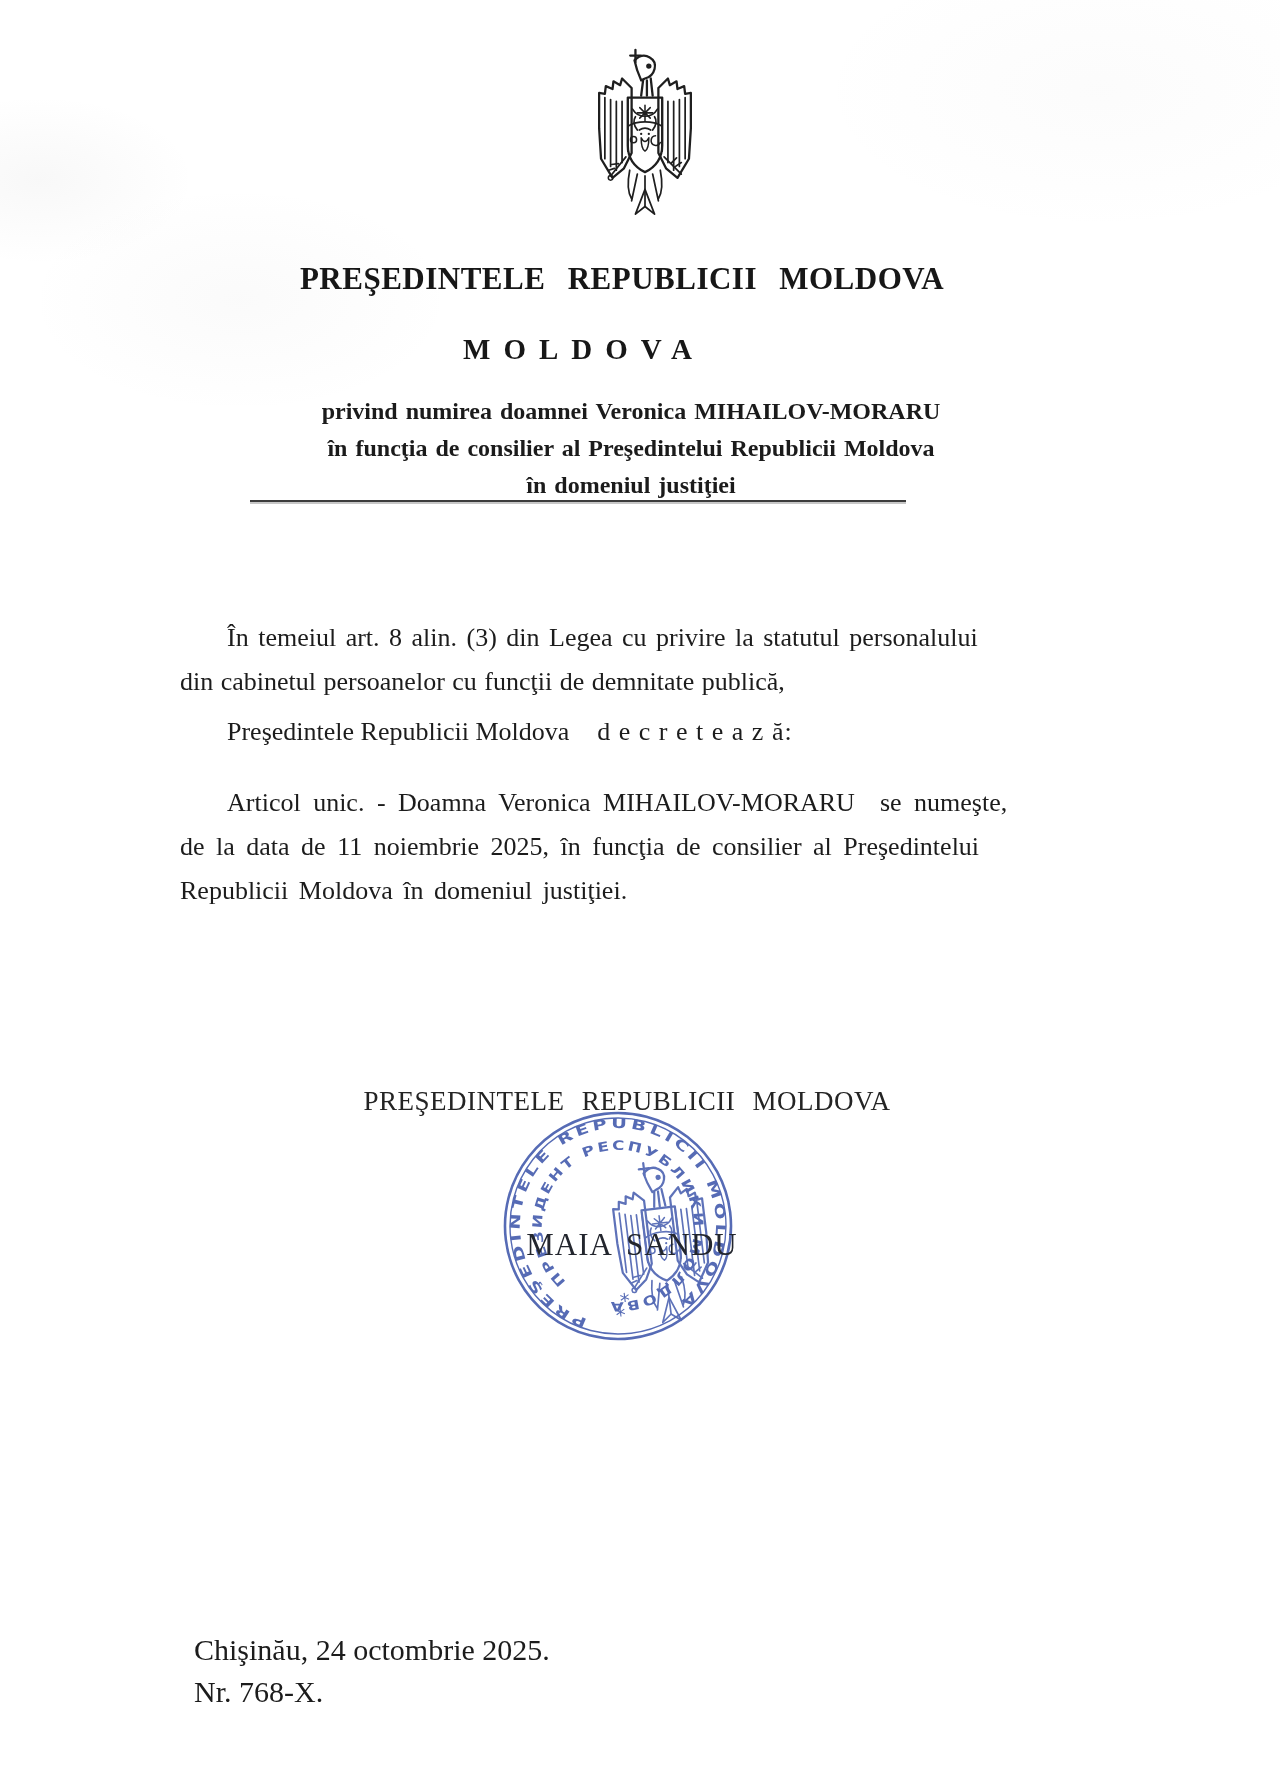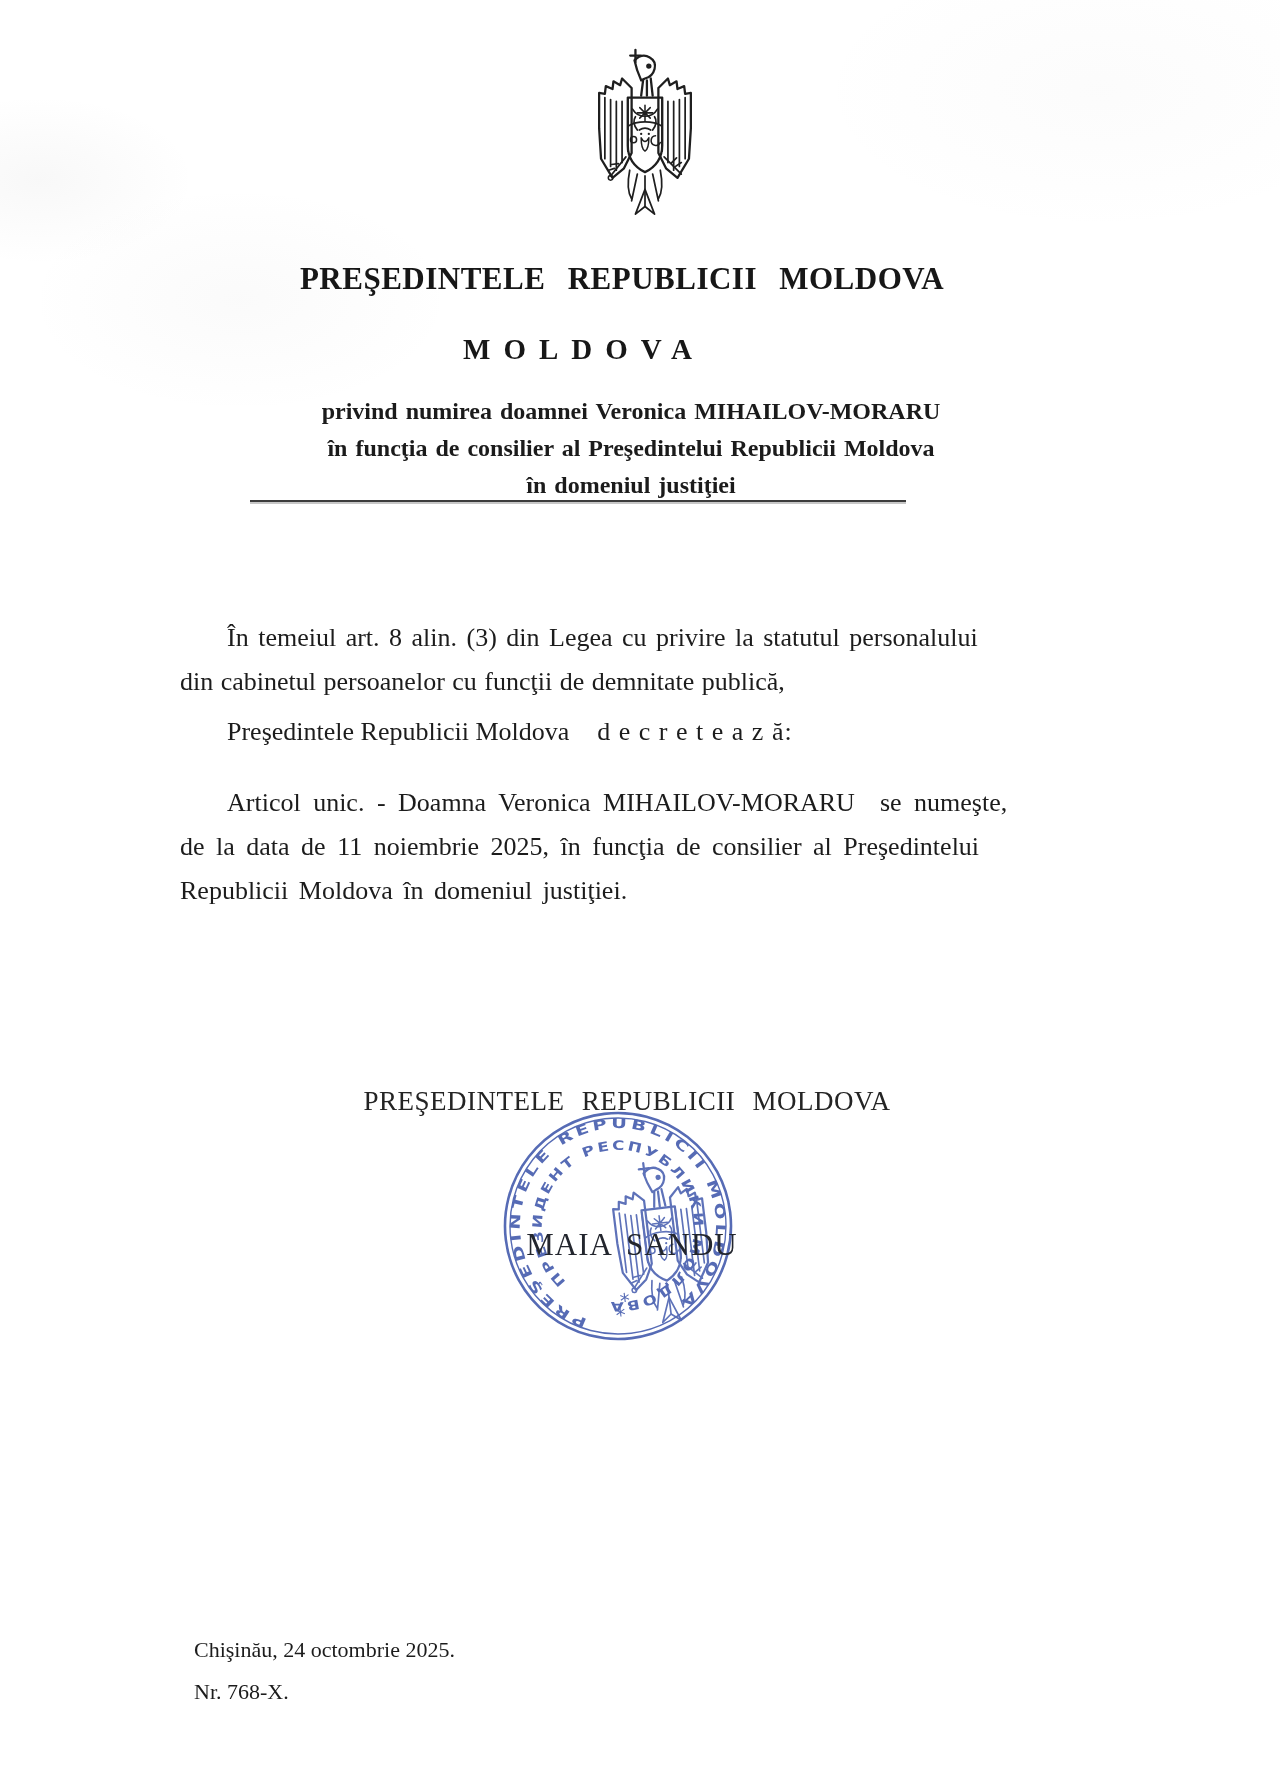--- a/index.html
+++ b/index.html
@@ -66,21 +66,21 @@
   .stamp-wrap{
     left:498px;top:1106px;width:240px;height:240px;
     transform:rotate(-7deg);opacity:.88;z-index:2;
   }
   .signer{
     left:382px;width:500px;top:1227px;
     font-size:31px;letter-spacing:1px;word-spacing:6px;
     color:#23262e;z-index:3;
   }
 
-  .footer-block{left:194px;top:1629px;font-size:22px;line-height:42px;color:#1c1c1c;}
+  .footer-block{left:194px;top:1629px;font-size:30px;line-height:42px;color:#1c1c1c;}
 </style>
 </head>
 <body>
 
 <svg width="0" height="0" style="position:absolute">
   <symbol id="coa" viewBox="0 0 120 180">
     <g fill="none" stroke="currentColor" stroke-width="2.4" stroke-linecap="round" stroke-linejoin="round">
 
       <path d="M50 4 v13 M44.5 10 h11"></path>
 

